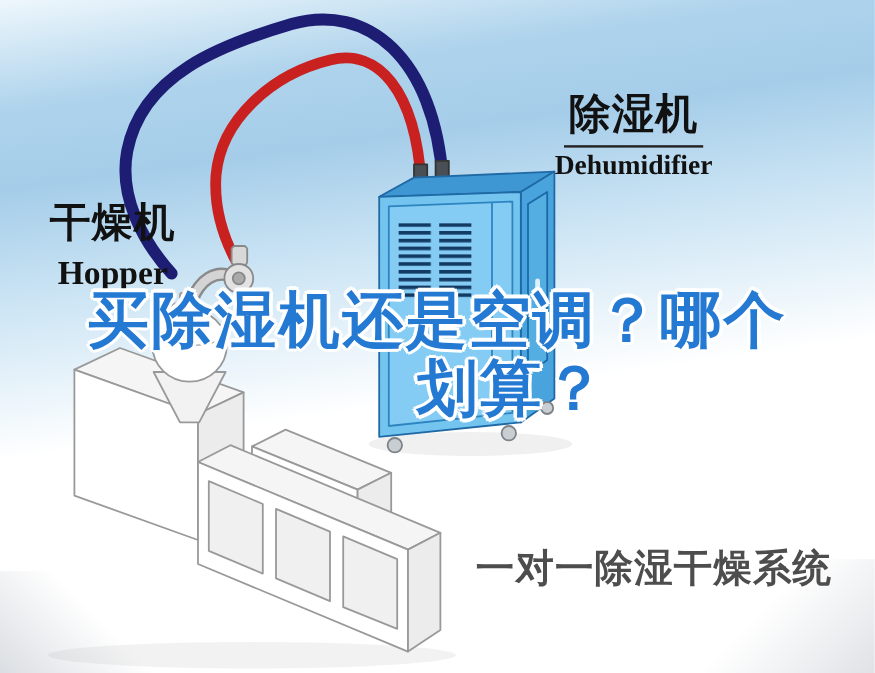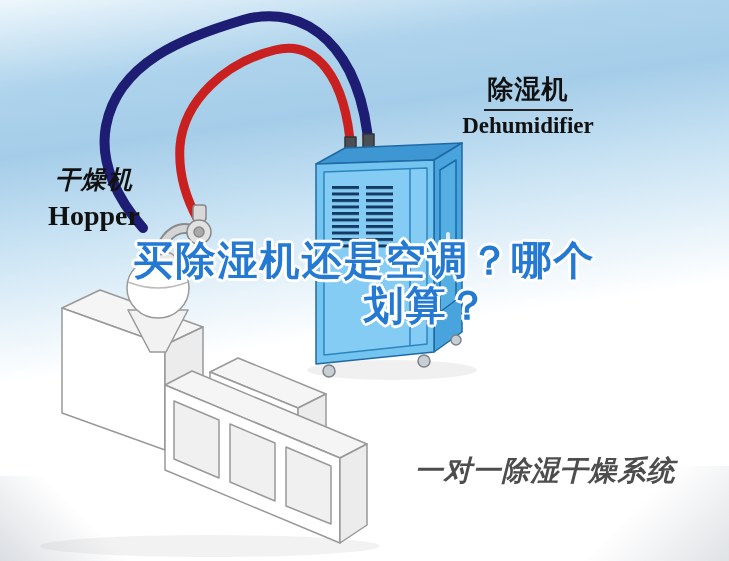--- a/index.html
+++ b/index.html
@@ -20,37 +20,37 @@
   .equip-label{position:absolute;text-align:center;color:#111;}
   .equip-label .zh{
     display:inline-block;font-weight:bold;border-bottom:2px solid #222;
     padding:0 4px 2px 4px;letter-spacing:1px;
   }
   .equip-label .zh.no-line{border-bottom:none;}
   .equip-label .en{
     font-family:"Liberation Serif","DejaVu Serif",serif;font-weight:bold;margin-top:2px;
   }
   #dehu-label{left:448px;top:72px;width:160px;}
-  #dehu-label .zh{font-size:26px;}
+  #dehu-label .zh{font-size:35px;}
   #dehu-label .en{font-size:23px;}
   #hopper-label{left:34px;top:163px;width:120px;}
-  #hopper-label .zh{font-size:25px;font-style:italic;}
+  #hopper-label .zh{font-size:34px;}
   #hopper-label .en{font-size:28px;}
   #main-title{
     position:absolute;top:238px;left:0;width:729px;text-align:center;
     font-weight:bold;color:#2479d2;line-height:1.12;letter-spacing:2px;
   }
   #main-title .line{
-    font-size:40px;
+    font-size:51px;
     text-shadow:-2px -2px 0 #fff,2px -2px 0 #fff,-2px 2px 0 #fff,2px 2px 0 #fff,
                  0 -3px 0 #fff,0 3px 0 #fff,-3px 0 0 #fff,3px 0 0 #fff;
   }
   #main-title .line2{position:relative;left:62px;}
   #footer-title{position:absolute;right:34px;top:452px;width:300px;text-align:center;}
-  #footer-title .zh{font-size:28px;font-weight:bold;color:#4d4d4d;letter-spacing:1px;font-style:italic;}
+  #footer-title .zh{font-size:32px;font-weight:bold;color:#4d4d4d;letter-spacing:1px;}
   #footer-title .en{
     font-family:"Liberation Serif","DejaVu Serif",serif;font-size:22px;color:#1a1a1a;margin-top:8px;
   }
 </style>
 </head>
 <body>
 
 <div id="stage">
 
   <svg width="729" height="561" viewBox="0 0 729 561">

